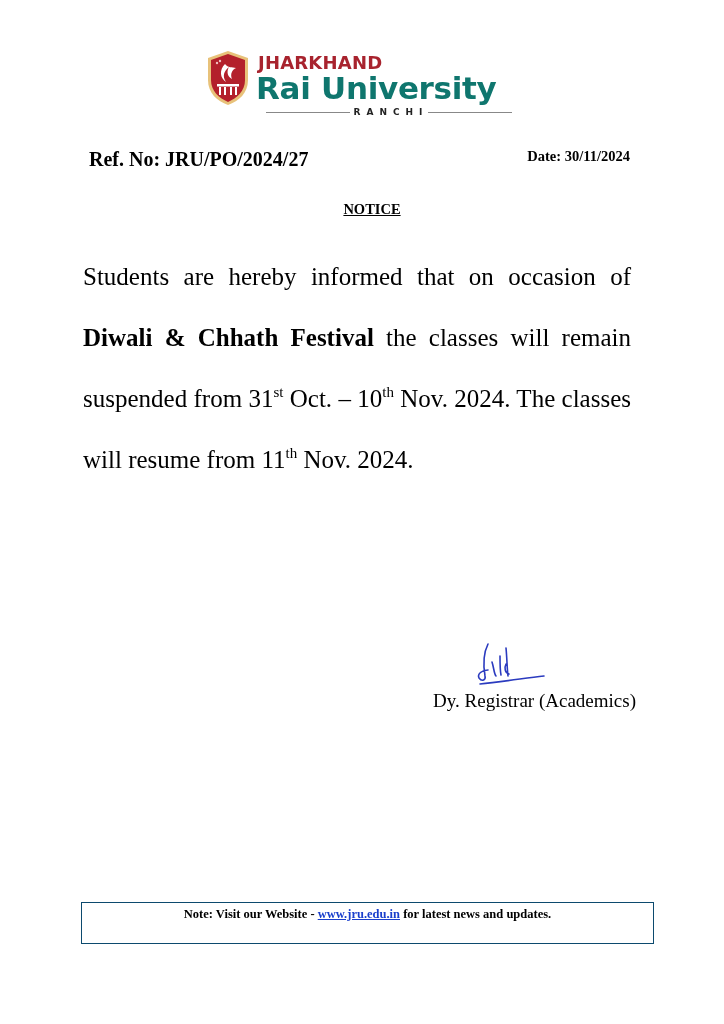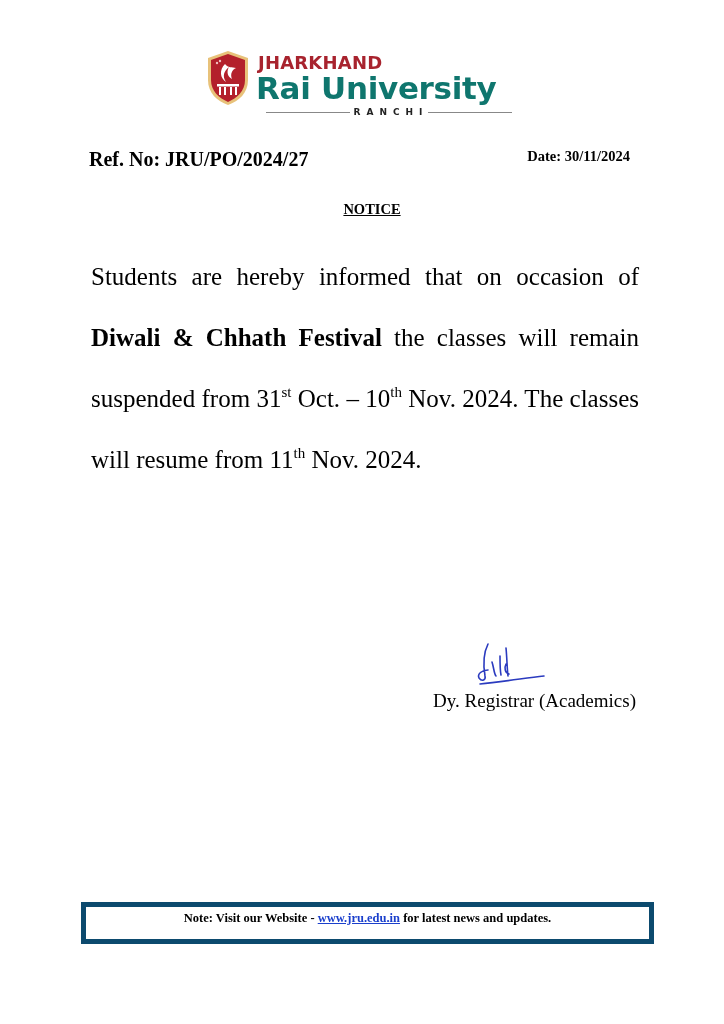--- a/index.html
+++ b/index.html
@@ -35,31 +35,31 @@
     }
     .date {
       position: absolute; right: 94px; top: 148px; font-weight: bold; font-size: 14.5px;
     }
     .notice-title {
       position: absolute; left: 0; width: 744px; top: 201px; text-align: center;
       font-weight: bold; font-size: 14.5px; text-decoration: underline;
     }
     .body-text {
       position: absolute; left: 83px; top: 246px; width: 548px;
-      font-size: 25px; line-height: 61px; text-align: justify; margin-left: 8px;
+      font-size: 25px; line-height: 61px; text-align: justify;
     }
     .body-text sup { font-size: 15px; vertical-align: 10px; line-height: 0; }
     .body-text b { font-weight: bold; }
     .signature { position: absolute; left: 474px; top: 638px; width: 74px; height: 52px; }
     .sign-title {
       position: absolute; right: 88px; top: 690px; font-size: 19px;
     }
     .footer-box {
       position: absolute; left: 81px; top: 902px; width: 573px; height: 42px;
-      border: 5px solid #0c4a6e; box-sizing: border-box; text-align: center;
+      border: 1px solid #0c4a6e; box-sizing: border-box; text-align: center;
       font-size: 12.5px; line-height: 16px; padding-top: 3px;
     }
     .footer-box .bold { font-weight: bold; }
     .footer-box a { color: #1a3fcc; text-decoration: underline; font-weight: bold; }
   </style>
 </head>
 <body>
 
 <div class="logo">
   <svg class="logo-shield" viewBox="0 0 44 56">

